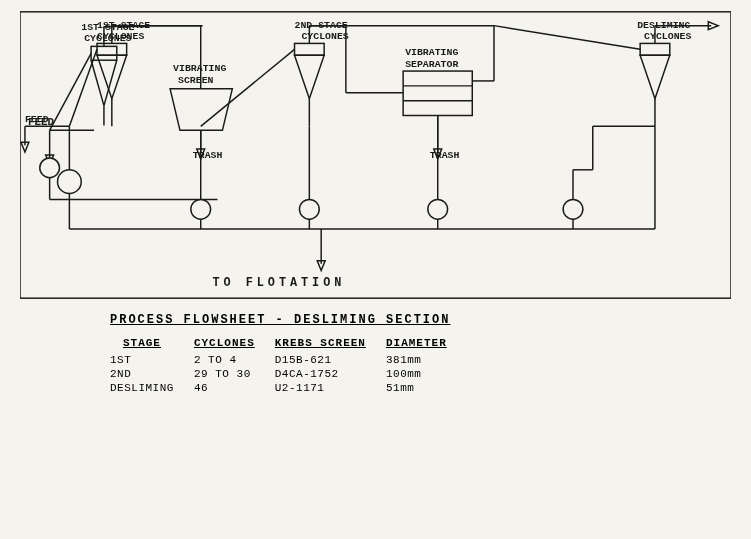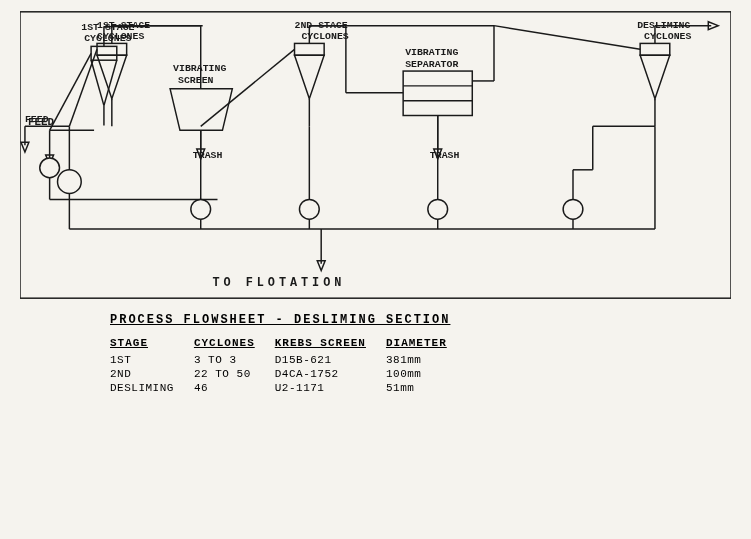--- a/index.html
+++ b/index.html
@@ -68,21 +68,21 @@
       margin-left: 80px;
       border-collapse: collapse;
     }
 
     .data-table th {
       font-size: 11px;
       font-weight: bold;
       text-decoration: underline;
       letter-spacing: 1px;
       padding: 0 20px 4px 0;
-      text-align: left;
+      text-align: center;
     }
 
     .data-table td {
       font-size: 11px;
       padding: 1px 20px 1px 0;
       letter-spacing: 0.5px;
     }
 
     
     .diagram-svg {
@@ -255,27 +255,27 @@
         <tr>
           <th>STAGE</th>
           <th>CYCLONES</th>
           <th>KREBS SCREEN</th>
           <th>DIAMETER</th>
         </tr>
       </thead>
       <tbody id="table-body">
       <tr>
             <td>1ST</td>
-            <td>3 TO 3</td>
+            <td>2 TO 4</td>
             <td>D15B-621</td>
             <td>381mm</td>
           </tr>
           <tr>
             <td>2ND</td>
-            <td>22 TO 50</td>
+            <td>29 TO 30</td>
             <td>D4CA-1752</td>
             <td>100mm</td>
           </tr>
           <tr>
             <td>DESLIMING</td>
             <td>46</td>
             <td>U2-1171</td>
             <td>51mm</td>
           </tr>
         </tbody>

